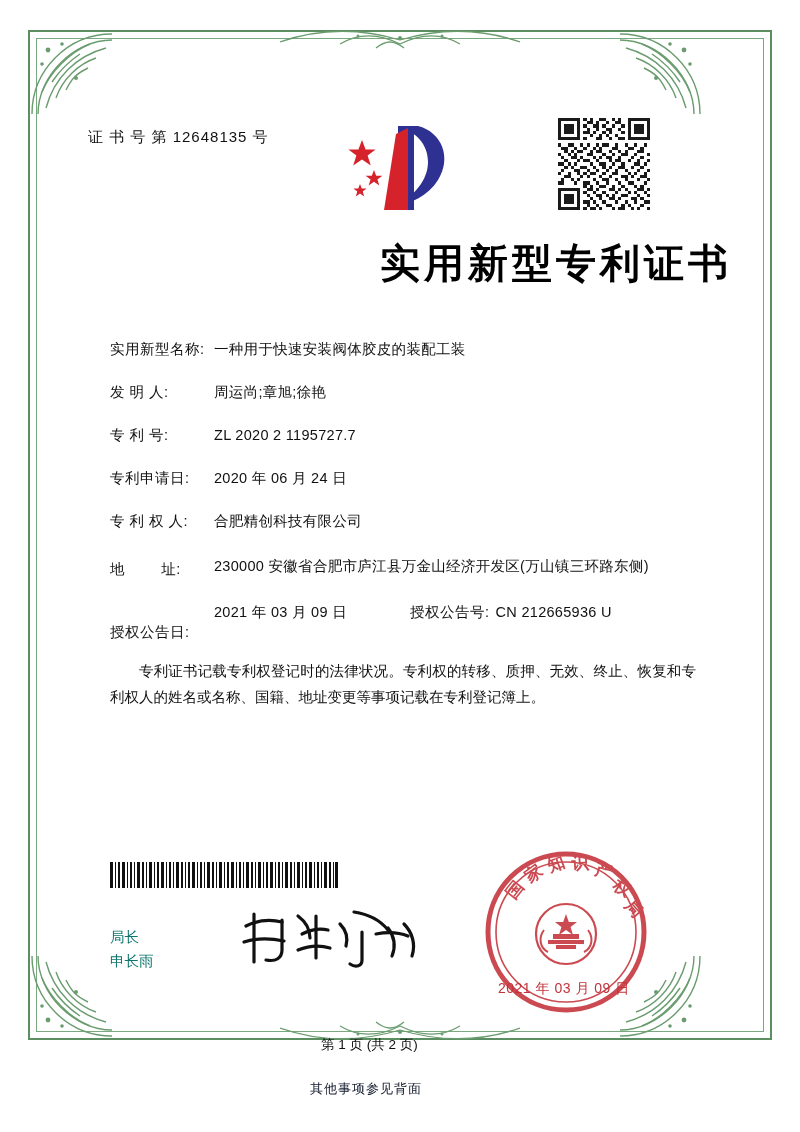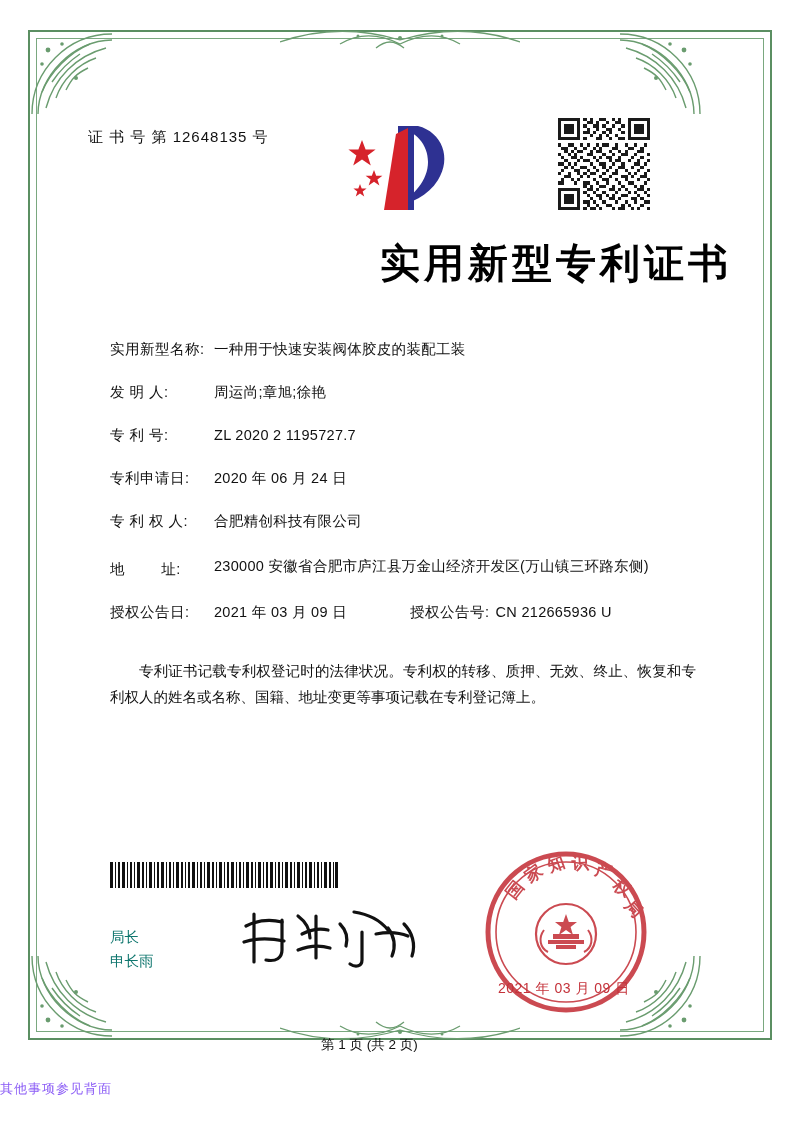--- a/index.html
+++ b/index.html
@@ -120,20 +120,21 @@
   .row-inline {
     display: flex;
     align-items: flex-start;
     margin-bottom: 20px;
   }
   .row-inline .seg-label {
     width: 104px;
     flex: 0 0 104px;
     white-space: pre;
     letter-spacing: 0.5px;
+    margin-top: 20px;
   }
   .row-inline .seg-value {
     flex: 0 0 auto;
     width: 196px;
     letter-spacing: 0.3px;
   }
   .row-inline .seg-label2 {
     flex: 0 0 auto;
     white-space: pre;
     letter-spacing: 0.5px;
@@ -212,23 +213,23 @@
     top: 1036px;
     text-align: center;
     font-size: 13.5px;
     color: #111;
     padding-left: 7px;
   }
   .footnote {
     position: absolute;
     left: 0; right: 0;
     top: 1080px;
-    text-align: left;
+    text-align: center;
     font-size: 13px;
-    color: #8b5cf6;
+    color: #0f172a;
     letter-spacing: 1px;
   }
 </style>
 </head>
 <body>
 
 <div class="page">
 
   <div class="border-outer"></div>
   <div class="border-inner"></div>

